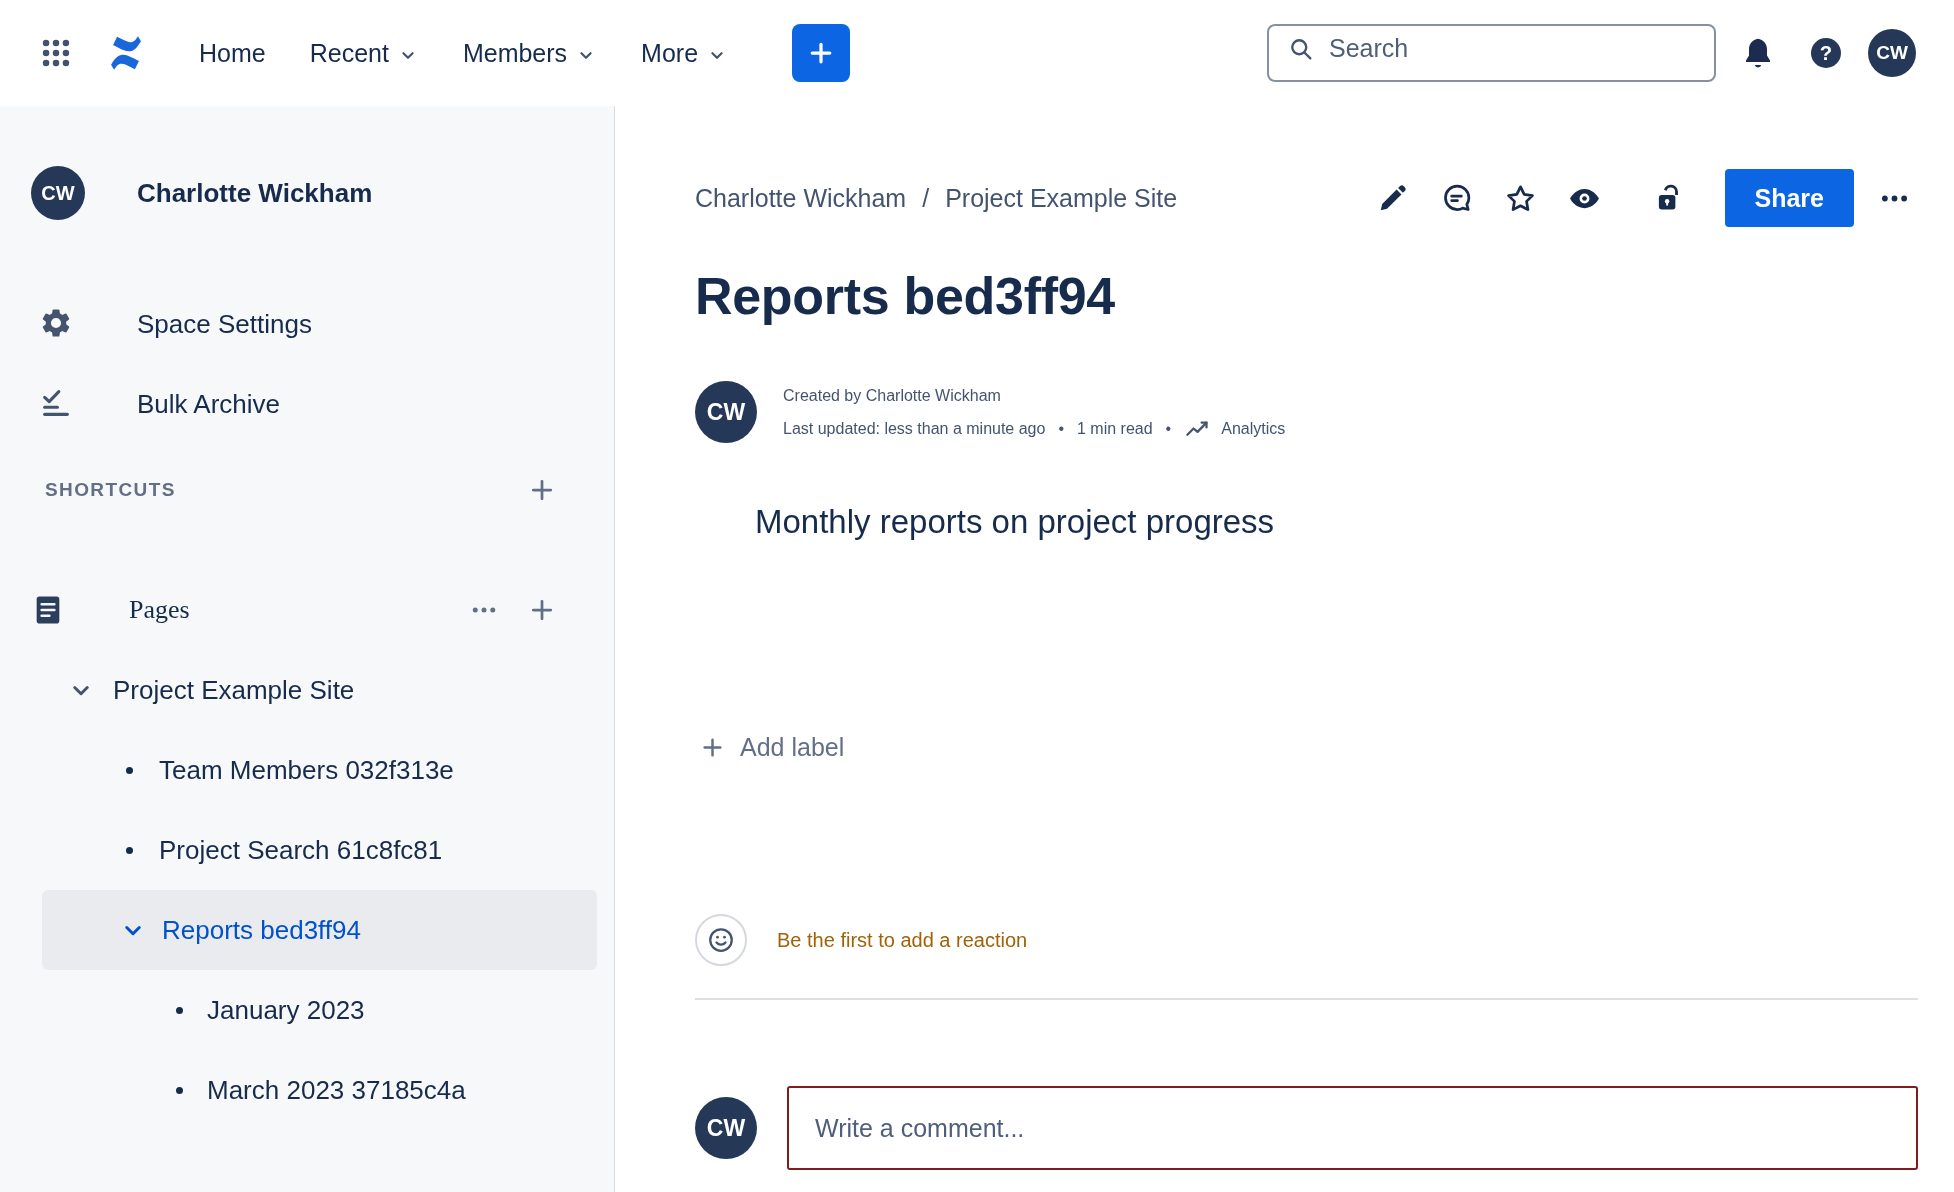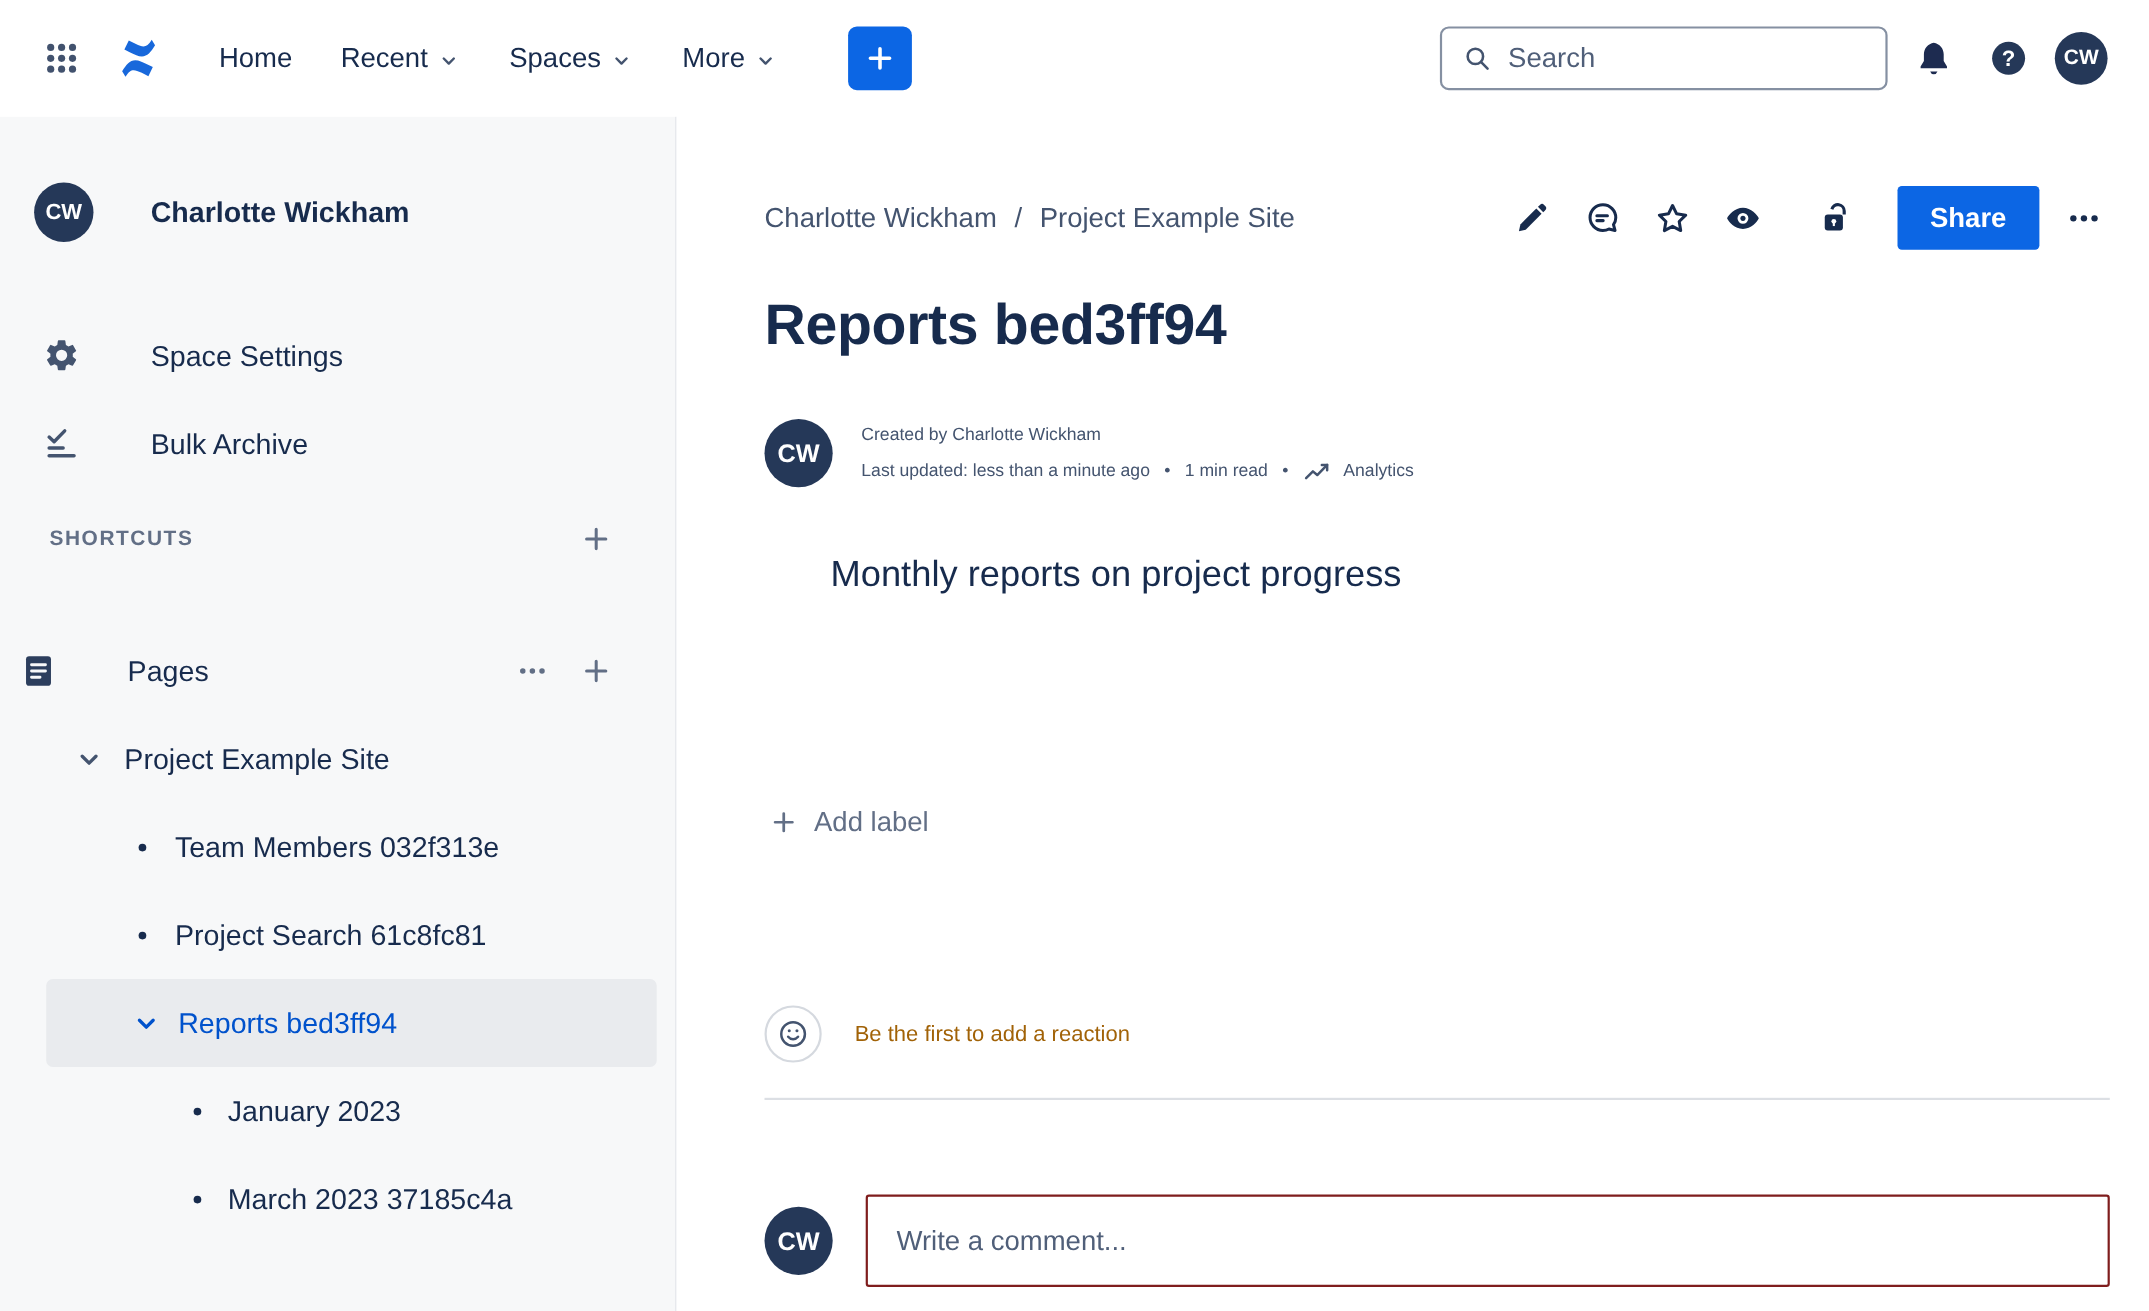--- a/index.html
+++ b/index.html
@@ -15,22 +15,22 @@
   .logo-btn { margin-left:30px; }
   .logo-btn svg { width:46px; height:46px; }
   .nav { display:flex; align-items:center; margin-left:28px; height:100%; }
   .nav-item { display:flex; align-items:center; gap:8px; padding:0 22px; height:100%;
     font-size:25px; font-weight:500; color:#172B4D; cursor:pointer; }
   .nav-item .chev { width:22px; height:22px; color:#44546F; margin-top:3px; }
   .create-btn { width:58px; height:58px; margin-left:42px; border:none; border-radius:8px;
     background:#0C66E4; color:#fff; cursor:pointer; display:flex; align-items:center; justify-content:center; }
   .create-btn svg { width:30px; height:30px; }
   .topbar-right { margin-left:auto; display:flex; align-items:center; gap:16px; }
-  .search-box { width:407px; height:58px; border:2px solid #8590A2; border-radius:8px;
-    display:flex; align-items:center; gap:14px; padding:0 18px; background:#fff; }
+  .search-box { width:449px; height:58px; border:2px solid #8590A2; border-radius:8px;
+    display:flex; align-items:flex-end; gap:14px; padding:17px 18px; background:#fff; }
   .search-box svg { width:28px; height:28px; color:#44546F; flex:none; }
   .search-box input { border:none; outline:none; background:transparent; width:100%;
     font-size:25px; color:#172B4D; font-family:"Liberation Sans",sans-serif; }
   .search-box input::placeholder { color:#505F79; }
   .tb-round { width:52px; height:52px; }
   .tb-round svg { width:36px; height:36px; }
   .avatar { border-radius:50%; background:#253858; color:#fff; font-weight:700;
     display:flex; align-items:center; justify-content:center; border:none; cursor:pointer;
     font-family:"Liberation Sans",sans-serif; }
   .avatar-sm { width:48px; height:48px; font-size:19px; }
@@ -45,21 +45,21 @@
   .side-menu { margin-top:40px; }
   .side-item { display:flex; align-items:flex-end; gap:64px; padding:0 0 0 39px; height:80px;
     font-size:26px; color:#172B4D; cursor:pointer; }
   .side-item svg { width:34px; height:34px; color:#44546F; flex:none; }
   .shortcuts-row { margin-top:50px; height:40px; display:flex; align-items:center;
     justify-content:space-between; padding:0 57px 0 45px; }
   .shortcuts-label { font-size:19px; font-weight:700; letter-spacing:1.4px; color:#626F86; }
   .small-icon-btn { color:#626F86; }
   .small-icon-btn svg { width:30px; height:30px; }
   .pages-row { margin-top:60px; height:80px; display:flex; align-items:center;
-    padding:0 57px 0 18px; cursor:pointer; }
+    padding:0 57px 0 31px; cursor:pointer;font-family:Liberation Serif, serif; }
   .pages-row .doc { width:34px; height:34px; color:#2C3E5D; flex:none; }
   .pages-label { margin-left:64px; font-size:26px; color:#172B4D; }
   .pages-actions { margin-left:auto; display:flex; align-items:center; gap:28px; }
 
   .tree { font-size:26px; }
   .tree-row { display:flex; align-items:center; height:80px; color:#172B4D; cursor:pointer; }
   .tree-row .chev { width:30px; height:30px; color:#44546F; flex:none; }
   .dot { width:7px; height:7px; border-radius:50%; background:#172B4D; flex:none; }
   .t-root { padding-left:66px; gap:17px; }
   .t-l1 { padding-left:126px; gap:26px; }
@@ -133,21 +133,21 @@
     <div class="nav-item">
       <span>Home</span>
     </div>
     <div class="nav-item">
       <span>Recent</span>
       <svg class="chev" viewBox="0 0 24 24" fill="none" stroke="currentColor" stroke-width="2.4" stroke-linecap="round" stroke-linejoin="round">
           <path d="M7 10l5 5 5-5"></path>
         </svg>
     </div>
     <div class="nav-item">
-      <span>Spaces</span>
+      <span>Members</span>
       <svg class="chev" viewBox="0 0 24 24" fill="none" stroke="currentColor" stroke-width="2.4" stroke-linecap="round" stroke-linejoin="round">
           <path d="M7 10l5 5 5-5"></path>
         </svg>
     </div>
     <div class="nav-item">
       <span>More</span>
       <svg class="chev" viewBox="0 0 24 24" fill="none" stroke="currentColor" stroke-width="2.4" stroke-linecap="round" stroke-linejoin="round">
           <path d="M7 10l5 5 5-5"></path>
         </svg>
     </div>

